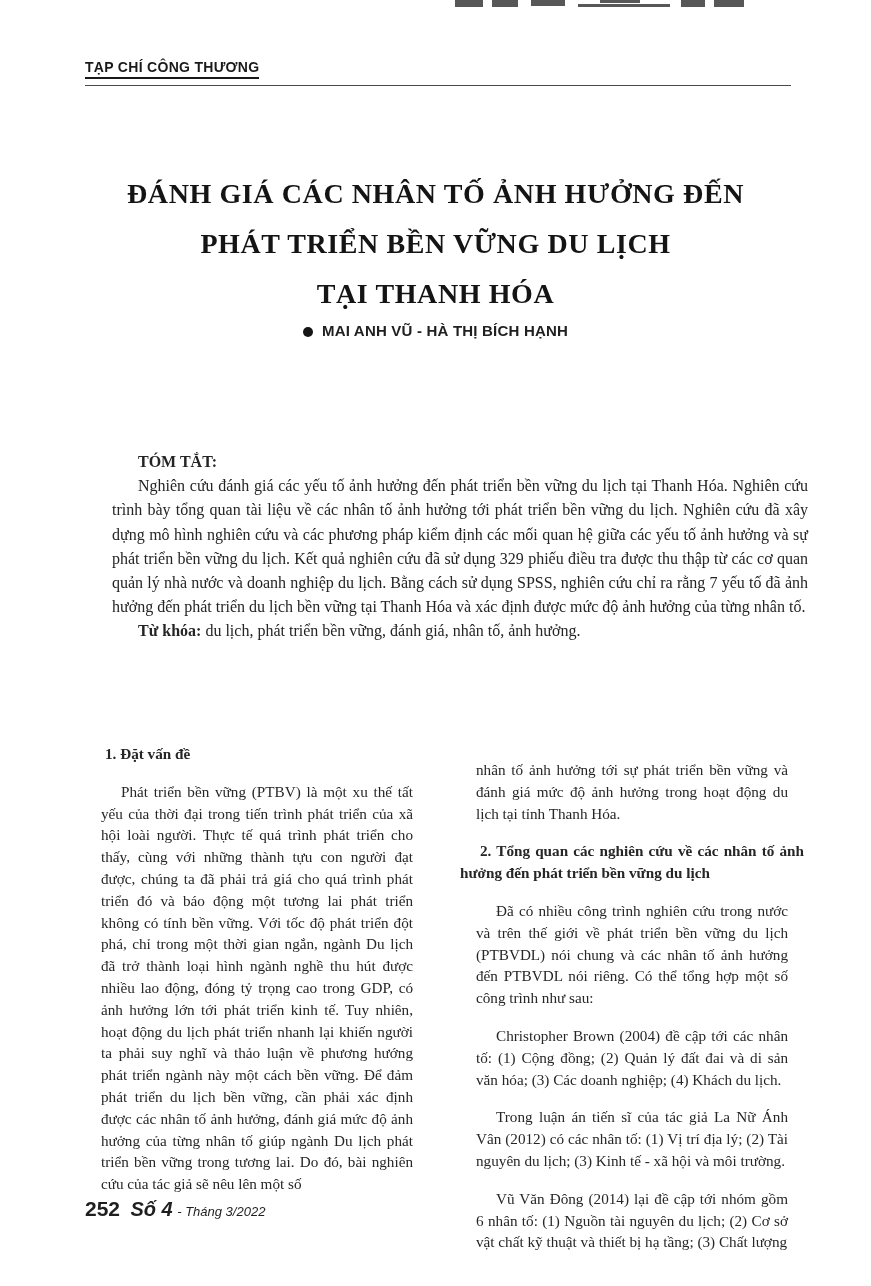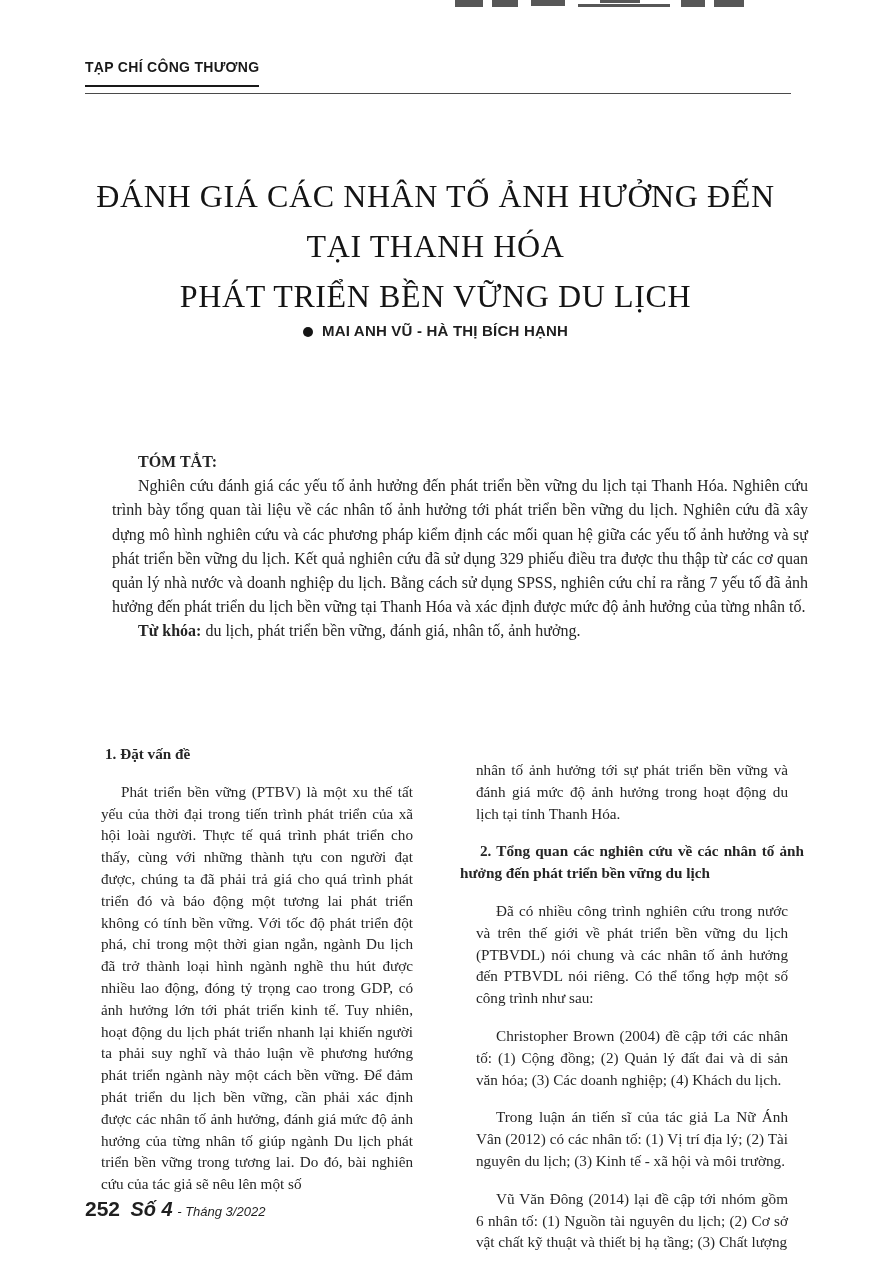--- a/index.html
+++ b/index.html
@@ -27,30 +27,30 @@
     position:absolute; left:85px; right:80px; top:58px;
     border-bottom:1px solid #4a4a4a;
     padding-bottom:9px;
   }
   .journal-name {
     display:inline-block;
     font-family:"Liberation Sans","DejaVu Sans",sans-serif;
     font-weight:700; font-size:14px; letter-spacing:0.3px;
     color:#191919;
     border-bottom:2px solid #191919;
-    padding-bottom:10px;
+    padding-bottom:2px;
     margin-bottom:-3px;
   }
 
   
   .article-title {
     position:absolute; left:60px; right:60px; top:150px;
     text-align:center;
-    font-weight:400;
-    font-size:32px; line-height:50px;
+    font-weight:700;
+    font-size:28px; line-height:50px;
     letter-spacing:0.6px;
     color:#141414;
   }
   .title-line { display:block; }
 
   
   .authors {
     position:absolute; left:0; right:0; top:322px;
     text-align:center;
     font-family:"Liberation Sans","DejaVu Sans",sans-serif;
@@ -112,22 +112,22 @@
     <div class="artifact a6"></div>
     <div class="artifact a7"></div>
   </div>
 
   <div class="journal-header">
     <span class="journal-name">TẠP CHÍ CÔNG THƯƠNG</span>
   </div>
 
   <h1 class="article-title">
     <span class="title-line">ĐÁNH GIÁ CÁC NHÂN TỐ ẢNH HƯỞNG ĐẾN</span>
+    <span class="title-line">PHÁT TRIỂN BỀN VỮNG DU LỊCH</span>
     <span class="title-line">TẠI THANH HÓA</span>
-    <span class="title-line">PHÁT TRIỂN BỀN VỮNG DU LỊCH</span>
   </h1>
 
   <div class="authors">
     <span class="author-bullet"></span><span>MAI ANH VŨ - HÀ THỊ BÍCH HẠNH</span>
   </div>
 
   <div class="abstract">
     <p class="abstract-heading">TÓM TẮT:</p>
     <p class="abstract-text">Nghiên cứu đánh giá các yếu tố ảnh hưởng đến phát triển bền vững du lịch tại Thanh Hóa. Nghiên cứu trình bày tổng quan tài liệu về các nhân tố ảnh hưởng tới phát triển bền vững du lịch. Nghiên cứu đã xây dựng mô hình nghiên cứu và các phương pháp kiểm định các mối quan hệ giữa các yếu tố ảnh hưởng và sự phát triển bền vững du lịch. Kết quả nghiên cứu đã sử dụng 329 phiếu điều tra được thu thập từ các cơ quan quản lý nhà nước và doanh nghiệp du lịch. Bằng cách sử dụng SPSS, nghiên cứu chỉ ra rằng 7 yếu tố đã ảnh hưởng đến phát triển du lịch bền vững tại Thanh Hóa và xác định được mức độ ảnh hưởng của từng nhân tố.</p>
     <p class="keywords-line">

